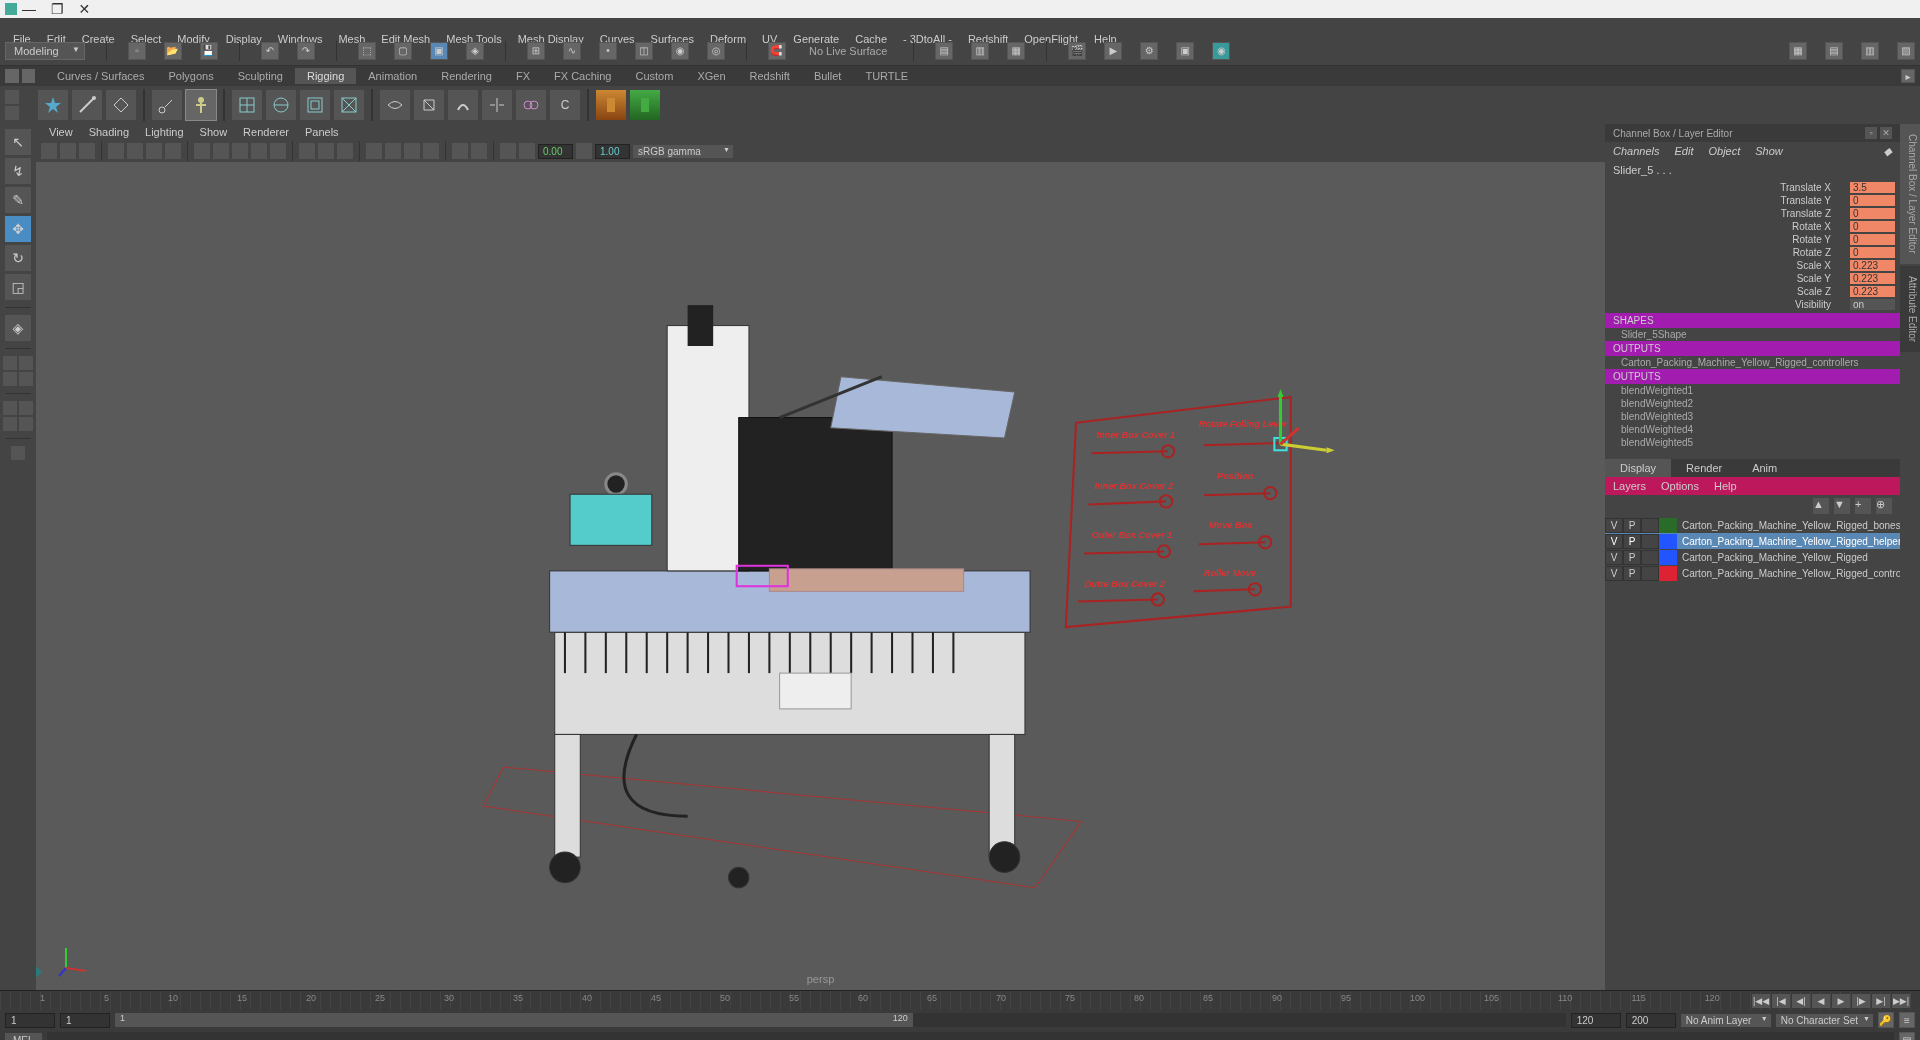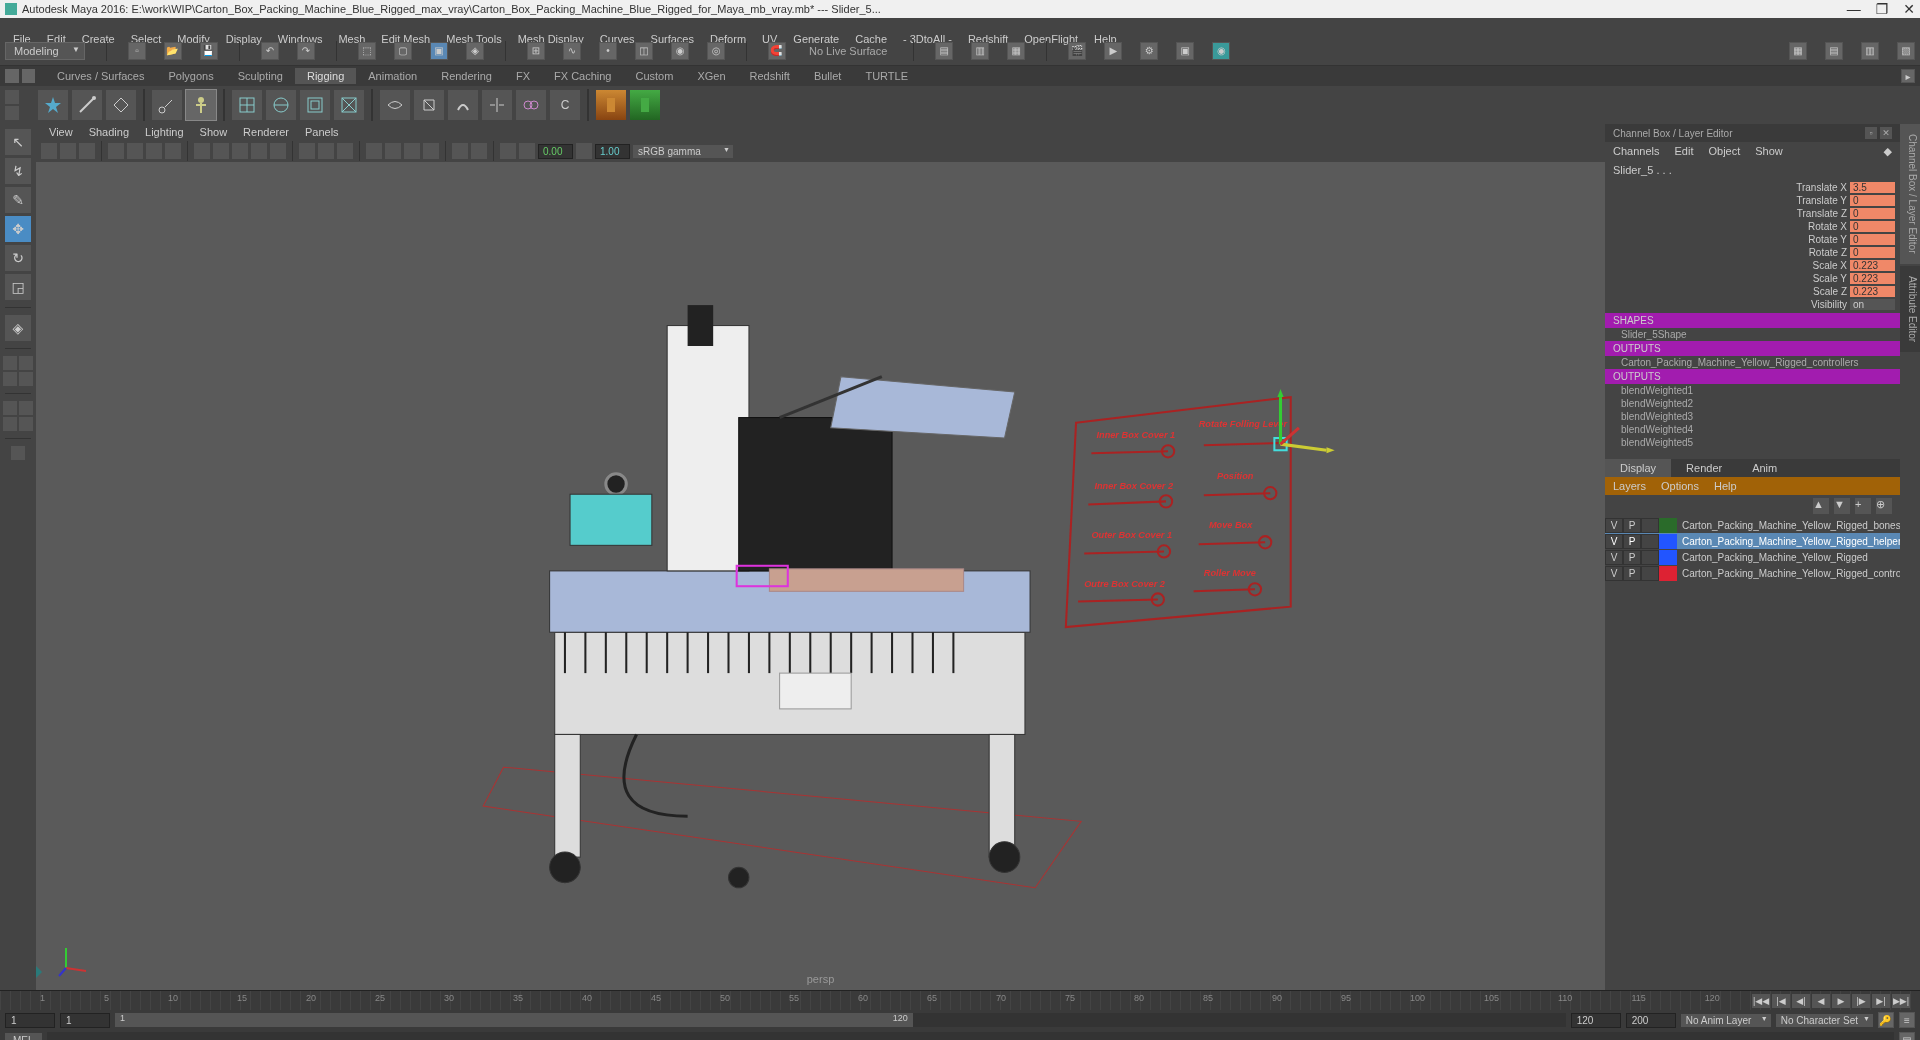--- a/index.html
+++ b/index.html
@@ -54,34 +54,34 @@
 .viewport-3d svg { width: 100%; height: 100%; }
 .persp-label { position: absolute; bottom: 5px; left: 50%; transform: translateX(-50%); color: #999; font-size: 11px; }
 .axis-gizmo { position: absolute; bottom: 10px; left: 20px; }
 .maya-logo { position: absolute; bottom: 5px; left: -20px; width: 26px; height: 26px; background: #2a7a7a; clip-path: polygon(50% 0, 100% 50%, 50% 100%, 0 50%); }
 
 .right-panels { width: 295px; background: #444; display: flex; flex-direction: column; }
 .panel-title { background: #3a3a3a; padding: 3px 8px; font-size: 10px; color: #aaa; display: flex; justify-content: space-between; align-items: center; }
 .panel-title .ctrls { display: flex; gap: 3px; }
 .panel-title .ctrls span { width: 12px; height: 12px; background: #555; cursor: pointer; font-size: 9px; display: flex; align-items: center; justify-content: center; }
 .channel-menubar { background: #444; padding: 3px 8px; font-size: 11px; display: flex; gap: 15px; }
-.channel-menubar span { cursor: pointer; color: #ccc; }
+.channel-menubar span { cursor: pointer; color: #ccc; font-style: italic; }
 .object-name { padding: 3px 8px; font-size: 11px; color: #ccc; }
 .channel-list { padding: 2px 5px; }
 .channel-row { display: flex; justify-content: flex-end; align-items: center; font-size: 10px; height: 13px; }
 .channel-label { color: #ccc; padding-right: 3px; }
-.channel-value { background: #f08868; color: #333; width: 45px; padding: 0 3px; text-align: left; }
+.channel-value { background: #f08868; color: #333; width: 45px; padding: 0 3px; text-align: left; margin-left: 16px; }
 .channel-value.normal { background: #555; color: #ccc; }
 .section-header { padding: 2px 8px; font-size: 10px; color: #ccc; background: #a21caf; font-weight: normal; }
 .section-item { padding: 1px 16px; font-size: 10px; color: #aaa; }
 
 .display-tabs { display: flex; background: #3a3a3a; font-size: 11px; }
 .display-tabs span { padding: 3px 15px; cursor: pointer; }
 .display-tabs span.active { background: #555; }
-.layers-menubar { background: #a16207; padding: 3px 8px; font-size: 11px; display: flex; gap: 15px; }
+.layers-menubar { background: #be185d; padding: 3px 8px; font-size: 11px; display: flex; gap: 15px; }
 .layer-toolbar { padding: 3px 8px; display: flex; justify-content: flex-end; gap: 5px; }
 .layer-toolbar span { width: 16px; height: 16px; background:#555; cursor: pointer; }
 .layer-list { padding: 0; }
 .layer-row { display: flex; align-items: center; font-size: 10px; height: 16px; }
 .layer-row.selected { background: #5a88b4; color: #fff; }
 .layer-cell { width: 18px; height: 15px; border: 1px solid #333; display: flex; align-items: center; justify-content: center; background: #444; }
 .layer-color { width: 18px; height: 15px; }
 .layer-name { padding-left: 5px; flex: 1; overflow: hidden; white-space: nowrap; }
 
 .side-tabs { width: 20px; background: #444; display: flex; flex-direction: column; }
@@ -102,21 +102,20 @@
 .cmd-input { flex: 1; background: #333; height: 16px; margin: 0 5px; }
 
 .playback-ctrls { position: absolute; right: 10px; top: 0; display: flex; gap: 2px; align-items: center; height: 100%; }
 .playback-ctrls span { width: 18px; height: 14px; background: #555; cursor: pointer; display: flex; align-items: center; justify-content: center; font-size: 9px; }
 </style>
 </head>
 <body>
 
 <div class="titlebar">
   <div class="icon"></div>
-  <div class="title">Autodesk Maya 2016: E:\work\WIP\Carton_Box_Packing_Machine_Blue_Rigged_max_vray\Carton_Box_Packing_Machine_Blue_Rigged_for_Maya_mb_vray.mb*   ---   Slider_5...</div>
   <div class="winbtns">
     <span>—</span>
     <span>❐</span>
     <span>✕</span>
   </div>
 </div>
 
 <div class="menubar">
   <span>File</span>
   <span>Edit</span>

